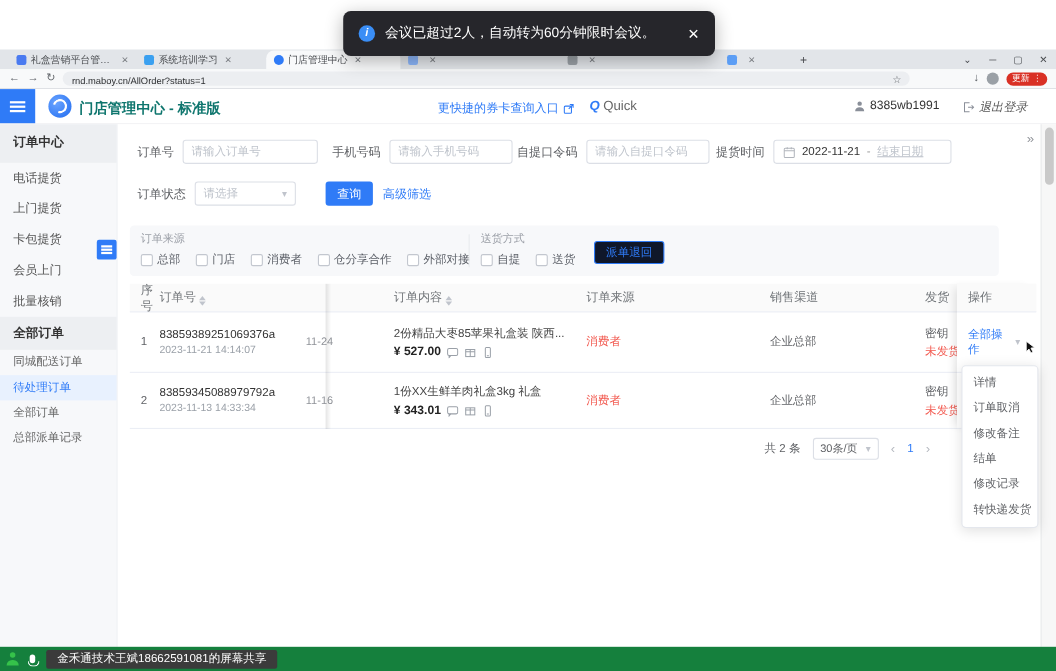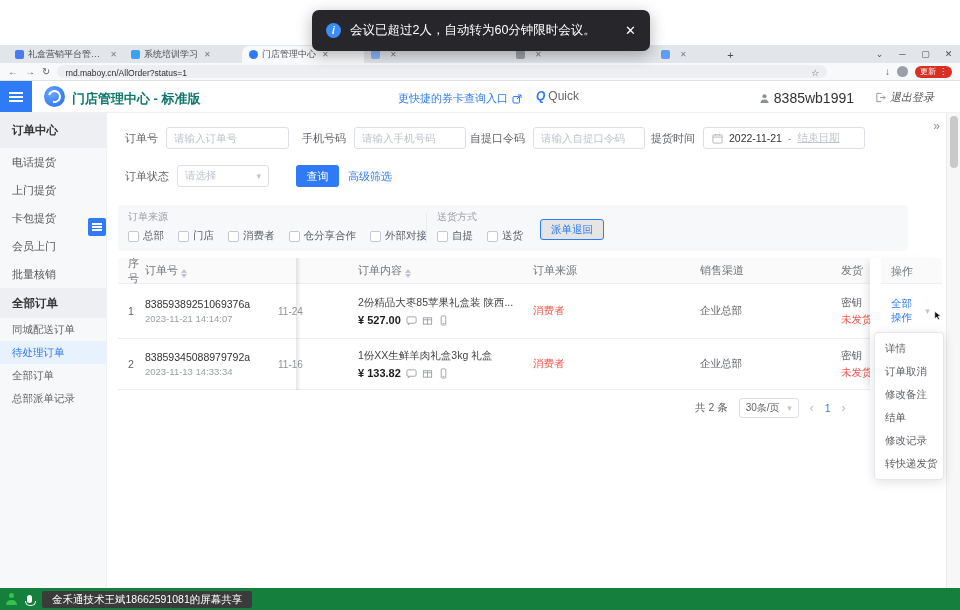--- a/index.html
+++ b/index.html
@@ -43,21 +43,21 @@
   .bars { width:14px; height:2px; background:#fff; box-shadow:0 -4px 0 #fff, 0 4px 0 #fff; }
   .logo { position:absolute; left:44px; top:5px; width:21px; height:21px; border-radius:50%;
           background:radial-gradient(circle at 35% 35%, #6aa4ff, #1f6bf0); }
   .logo::after { content:""; position:absolute; inset:4px; border:2px solid #fff; border-radius:50%;
                  border-left-color:transparent; transform:rotate(-30deg); }
   .app-title { position:absolute; left:72px; top:9px; font-size:13px; font-weight:bold; color:#0f766e; }
   .promo { position:absolute; left:398px; top:10px; font-size:11px; color:#2f7bf7;
            display:flex; align-items:center; gap:4px; }
   .quick { position:absolute; left:536px; top:8px; font-size:12px; color:#666; display:flex; gap:3px; }
   .quick .q { color:#2f7bf7; font-weight:bold; font-style:italic; }
-  .user { position:absolute; right:106px; top:9px; font-size:14px; color:#333;
+  .user { position:absolute; right:106px; top:9px; font-size:11px; color:#333;
           display:flex; align-items:center; gap:4px;text-align:center; }
   .logout { position:absolute; right:26px; top:9px; font-size:11px; color:#555;
             display:flex; align-items:center; gap:4px;font-style:italic; }
 
   
   .sidebar { position:absolute; top:113px; left:0; width:107px; height:475px; background:#f7f8fa;
              border-right:1px solid #eef0f2; }
   .side-section { height:35px; line-height:35px; padding-left:12px; background:#edeff2;
                   font-weight:bold; color:#333; font-size:11.5px; }
   .side-section.s2 { height:30px; line-height:30px; }
@@ -94,21 +94,21 @@
 
   .panel { position:absolute; left:11px; top:92px; width:790px; height:46px; background:#f7f8fa;
            border-radius:4px; }
   .pg { position:absolute; top:5px; }
   .pg-source{left:10px;} .pg-delivery{left:319px;}
   .pg-label { font-size:10px; color:#9a9ea6; margin-bottom:5px; }
   .cb-row { display:flex; gap:14px; }
   .cb { display:flex; align-items:center; gap:4px; font-size:10.5px; color:#5a5e66; }
   .cb .box { width:11px; height:11px; border:1px solid #c3c7cf; border-radius:2px; background:#fff; flex:none; }
   .panel-divider { position:absolute; left:308px; top:8px; bottom:8px; width:1px; background:#e9ebee; }
-  .btn-return { position:absolute; left:422px; top:14px; height:21px; padding:0 10px; background:#e5e5e5;
+  .btn-return { position:absolute; left:422px; top:14px; height:21px; padding:0 10px; background:#0f172a;
                 border:1px solid #2f7bf7; color:#2f7bf7; border-radius:3px; font-size:10.5px; }
 
   .table { position:absolute; left:11px; top:145px; width:824px; }
   .thead { height:26px; background:#fafafa; display:flex; align-items:center;
            color:#707478; font-size:11px; border-bottom:1px solid #ebeef5; }
   .trow { display:flex; align-items:center; border-bottom:1px solid #ebeef5; font-size:10.5px; color:#606266; }
   .r1{height:55px;} .r2{height:51px;}
   .td,.th { flex:none; overflow:hidden; }
   .c-index{width:27px; padding-left:10px;} .c-orderno{width:133px;} .c-pickup{width:80px; color:#909399; font-size:10px;}
   .c-content{width:175px;} .c-source{width:167px;} .c-channel{width:141px;} .c-ship{width:91px;}
@@ -117,21 +117,21 @@
   .sort .up { border-bottom:4px solid #c0c4cc; } .sort .down { border-top:4px solid #c0c4cc; }
   .order-no { color:#333; } .order-time { color:#9aa0a8; font-size:9.5px; margin-top:3px; }
   .content-line { color:#444; white-space:nowrap; text-overflow:ellipsis; overflow:hidden; width:170px; }
   .price-line { display:flex; align-items:center; gap:5px; margin-top:4px; }
   .price { font-weight:bold; color:#222; font-size:11px; }
   .tag-red { color:#f2574d; }
   .ship2 { color:#f2574d; margin-top:3px; }
   .fixed-shadow { position:absolute; left:178px; top:0; height:132px; width:5px;
                   background:linear-gradient(to right, rgba(0,0,0,0.10), rgba(0,0,0,0)); }
   .action-col { position:absolute; left:752px; top:0; width:72px; height:132px; background:#fff;
-                box-shadow:-6px 0 8px -4px rgba(0,0,0,0.12);padding-left:11px; }
+                box-shadow:-6px 0 8px -4px rgba(0,0,0,0.12); }
   .action-head { height:26px; line-height:26px; padding-left:10px; background:#fafafa;
                  border-bottom:1px solid #ebeef5; font-size:11px; color:#707478; }
   .action-cell { display:flex; align-items:center; gap:3px; padding-left:10px; color:#2f7bf7;
                  font-size:10.5px; border-bottom:1px solid #ebeef5; }
   .ac1{height:55px;} .ac2{height:51px;}
   .cursor-svg { margin-left:1px; margin-top:8px; }
 
   .pagination { position:absolute; left:588px; top:285px; display:flex; align-items:center; gap:11px;
                 color:#606266; font-size:10.5px; }
   .psize { width:60px; height:20px; border:1px solid #dcdfe6; border-radius:3px; display:flex;
@@ -423,21 +423,21 @@
       <div class="trow r2">
         <div class="td c-index">2</div>
         <div class="td c-orderno">
           <div class="order-no">83859345088979792a</div>
           <div class="order-time">2023-11-13 14:33:34</div>
         </div>
         <div class="td c-pickup">11-16</div>
         <div class="td c-content">
           <div class="content-line">1份XX生鲜羊肉礼盒3kg 礼盒</div>
           <div class="price-line">
-            <span class="price">¥ 133.82</span>
+            <span class="price">¥ 343.01</span>
             <svg width="11" height="11" viewBox="0 0 12 12">
                 <rect x="1" y="2" width="10" height="7" rx="1.5" fill="none" stroke="#9aa0a8"></rect>
                 <path d="M4 9l-1.5 2V9" fill="none" stroke="#9aa0a8"></path>
               </svg>
             <svg width="11" height="11" viewBox="0 0 12 12">
                 <rect x="1.5" y="3" width="9" height="7" fill="none" stroke="#9aa0a8"></rect>
                 <path d="M1.5 5.2h9M6 3v7" stroke="#9aa0a8"></path>
               </svg>
             <svg width="11" height="11" viewBox="0 0 12 12">
                 <rect x="3.5" y="1" width="5" height="10" rx="1" fill="none" stroke="#9aa0a8"></rect>

